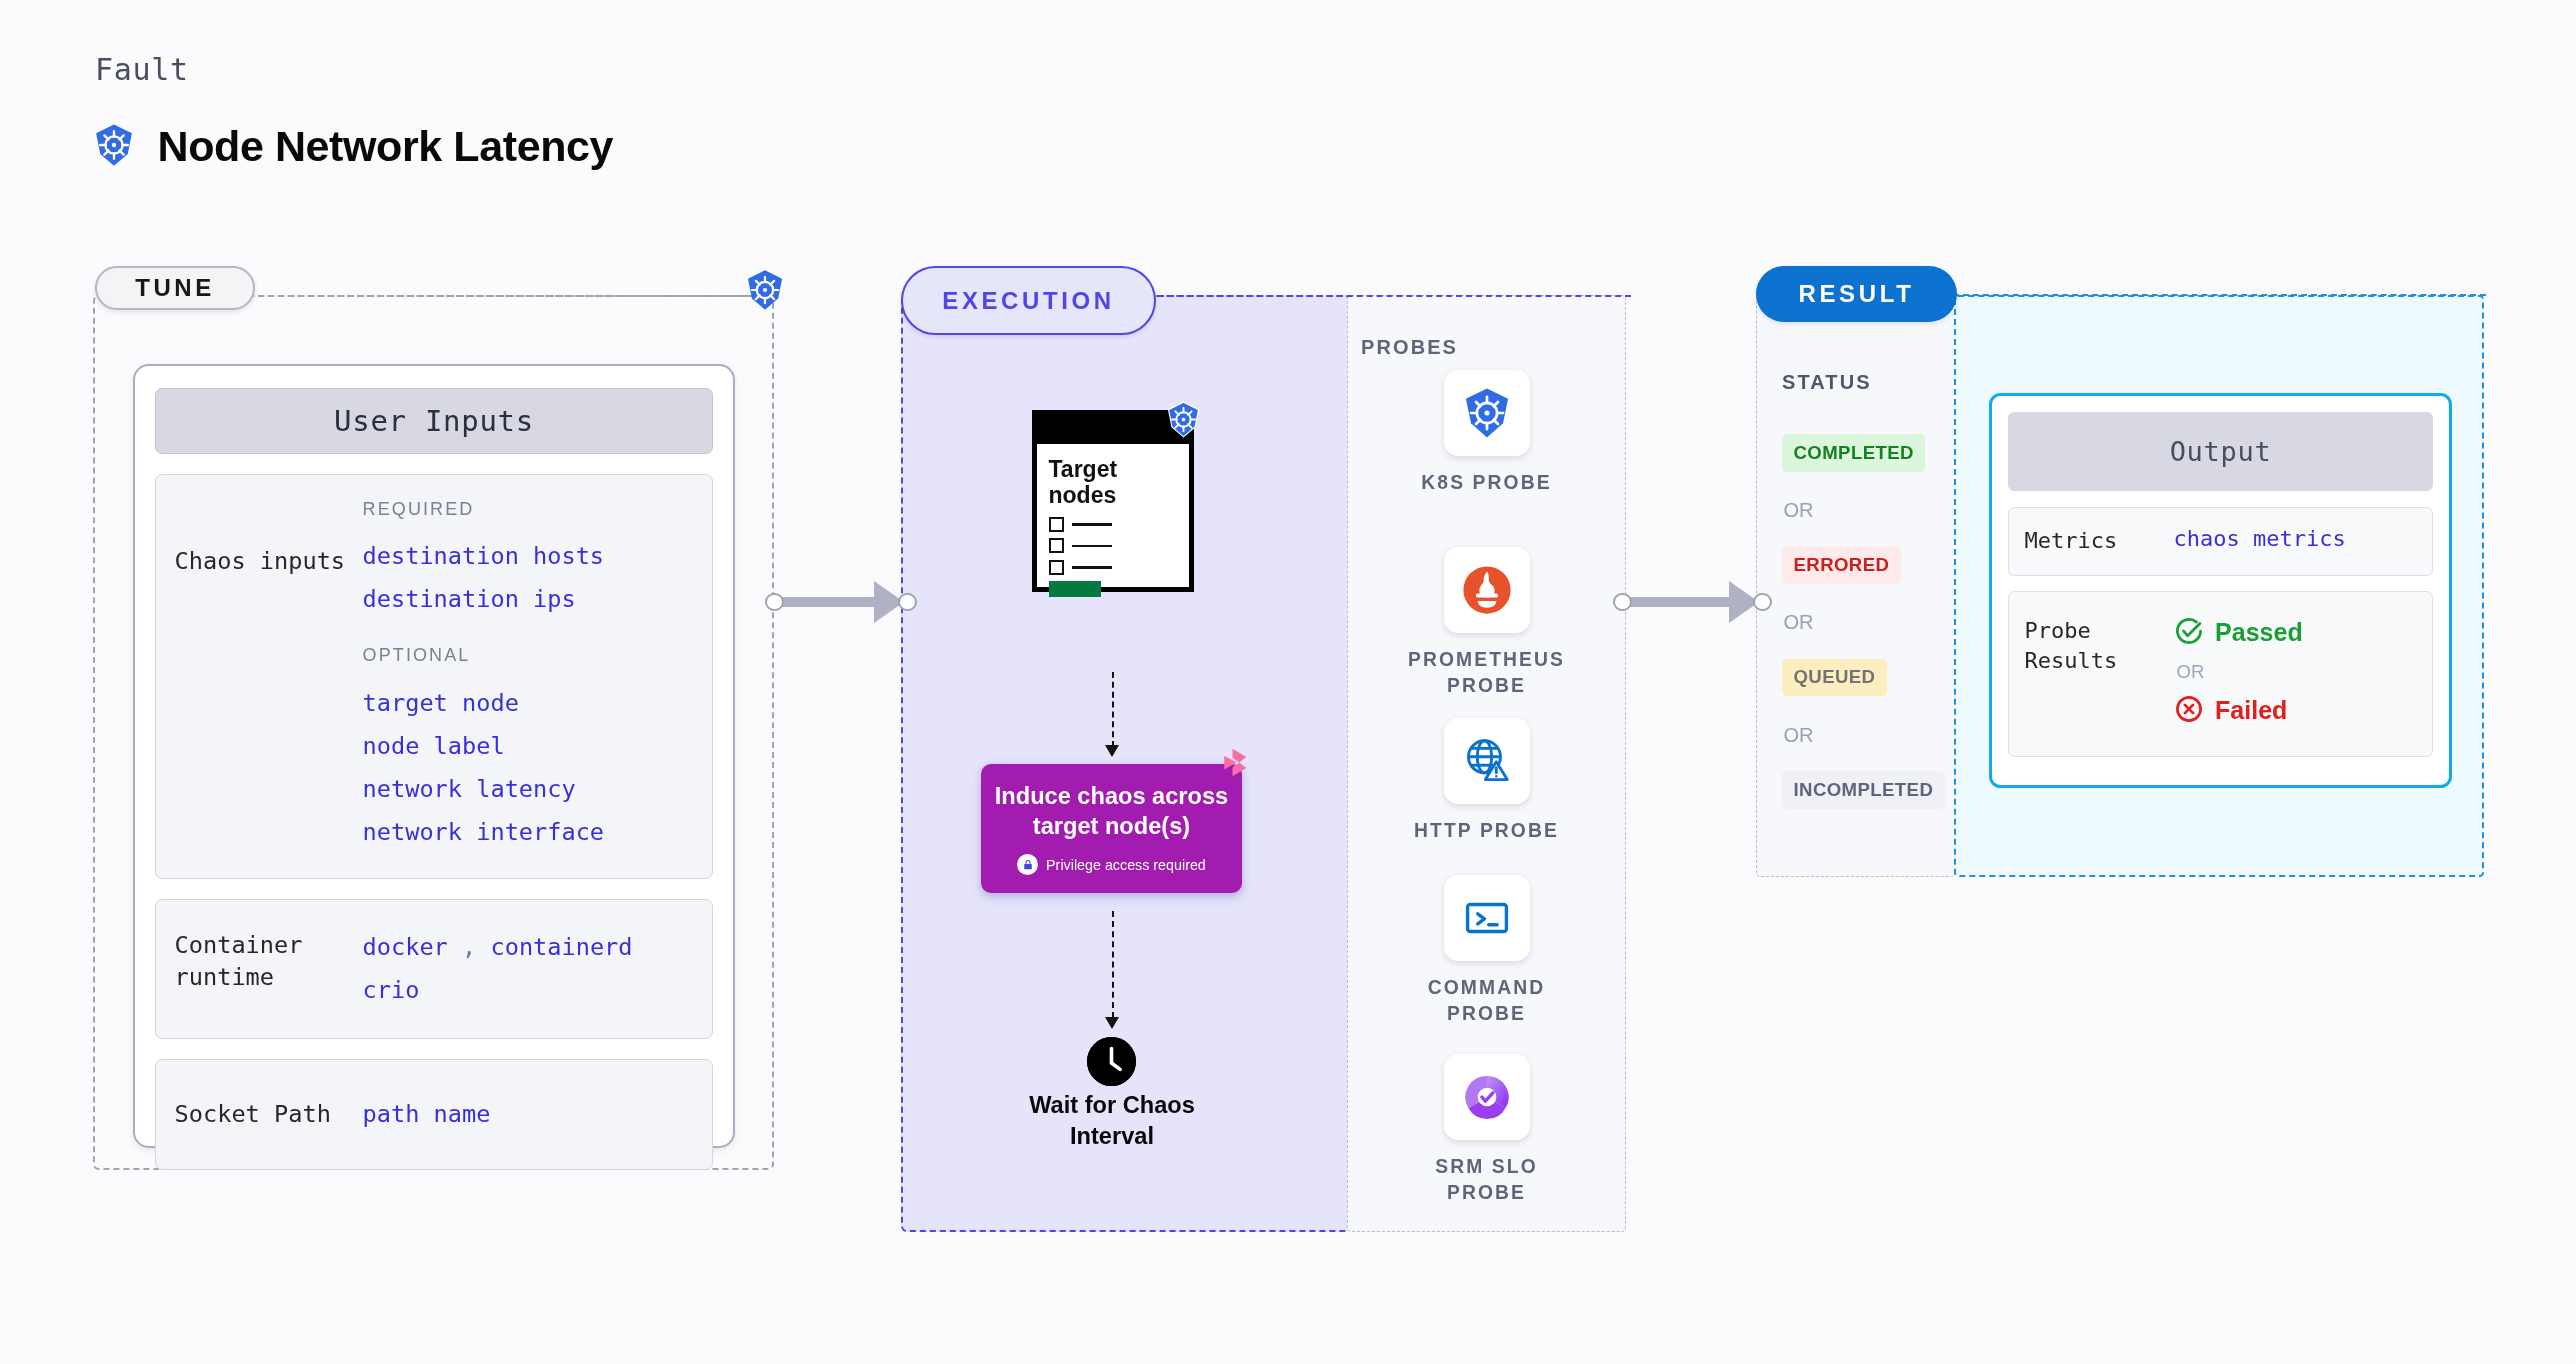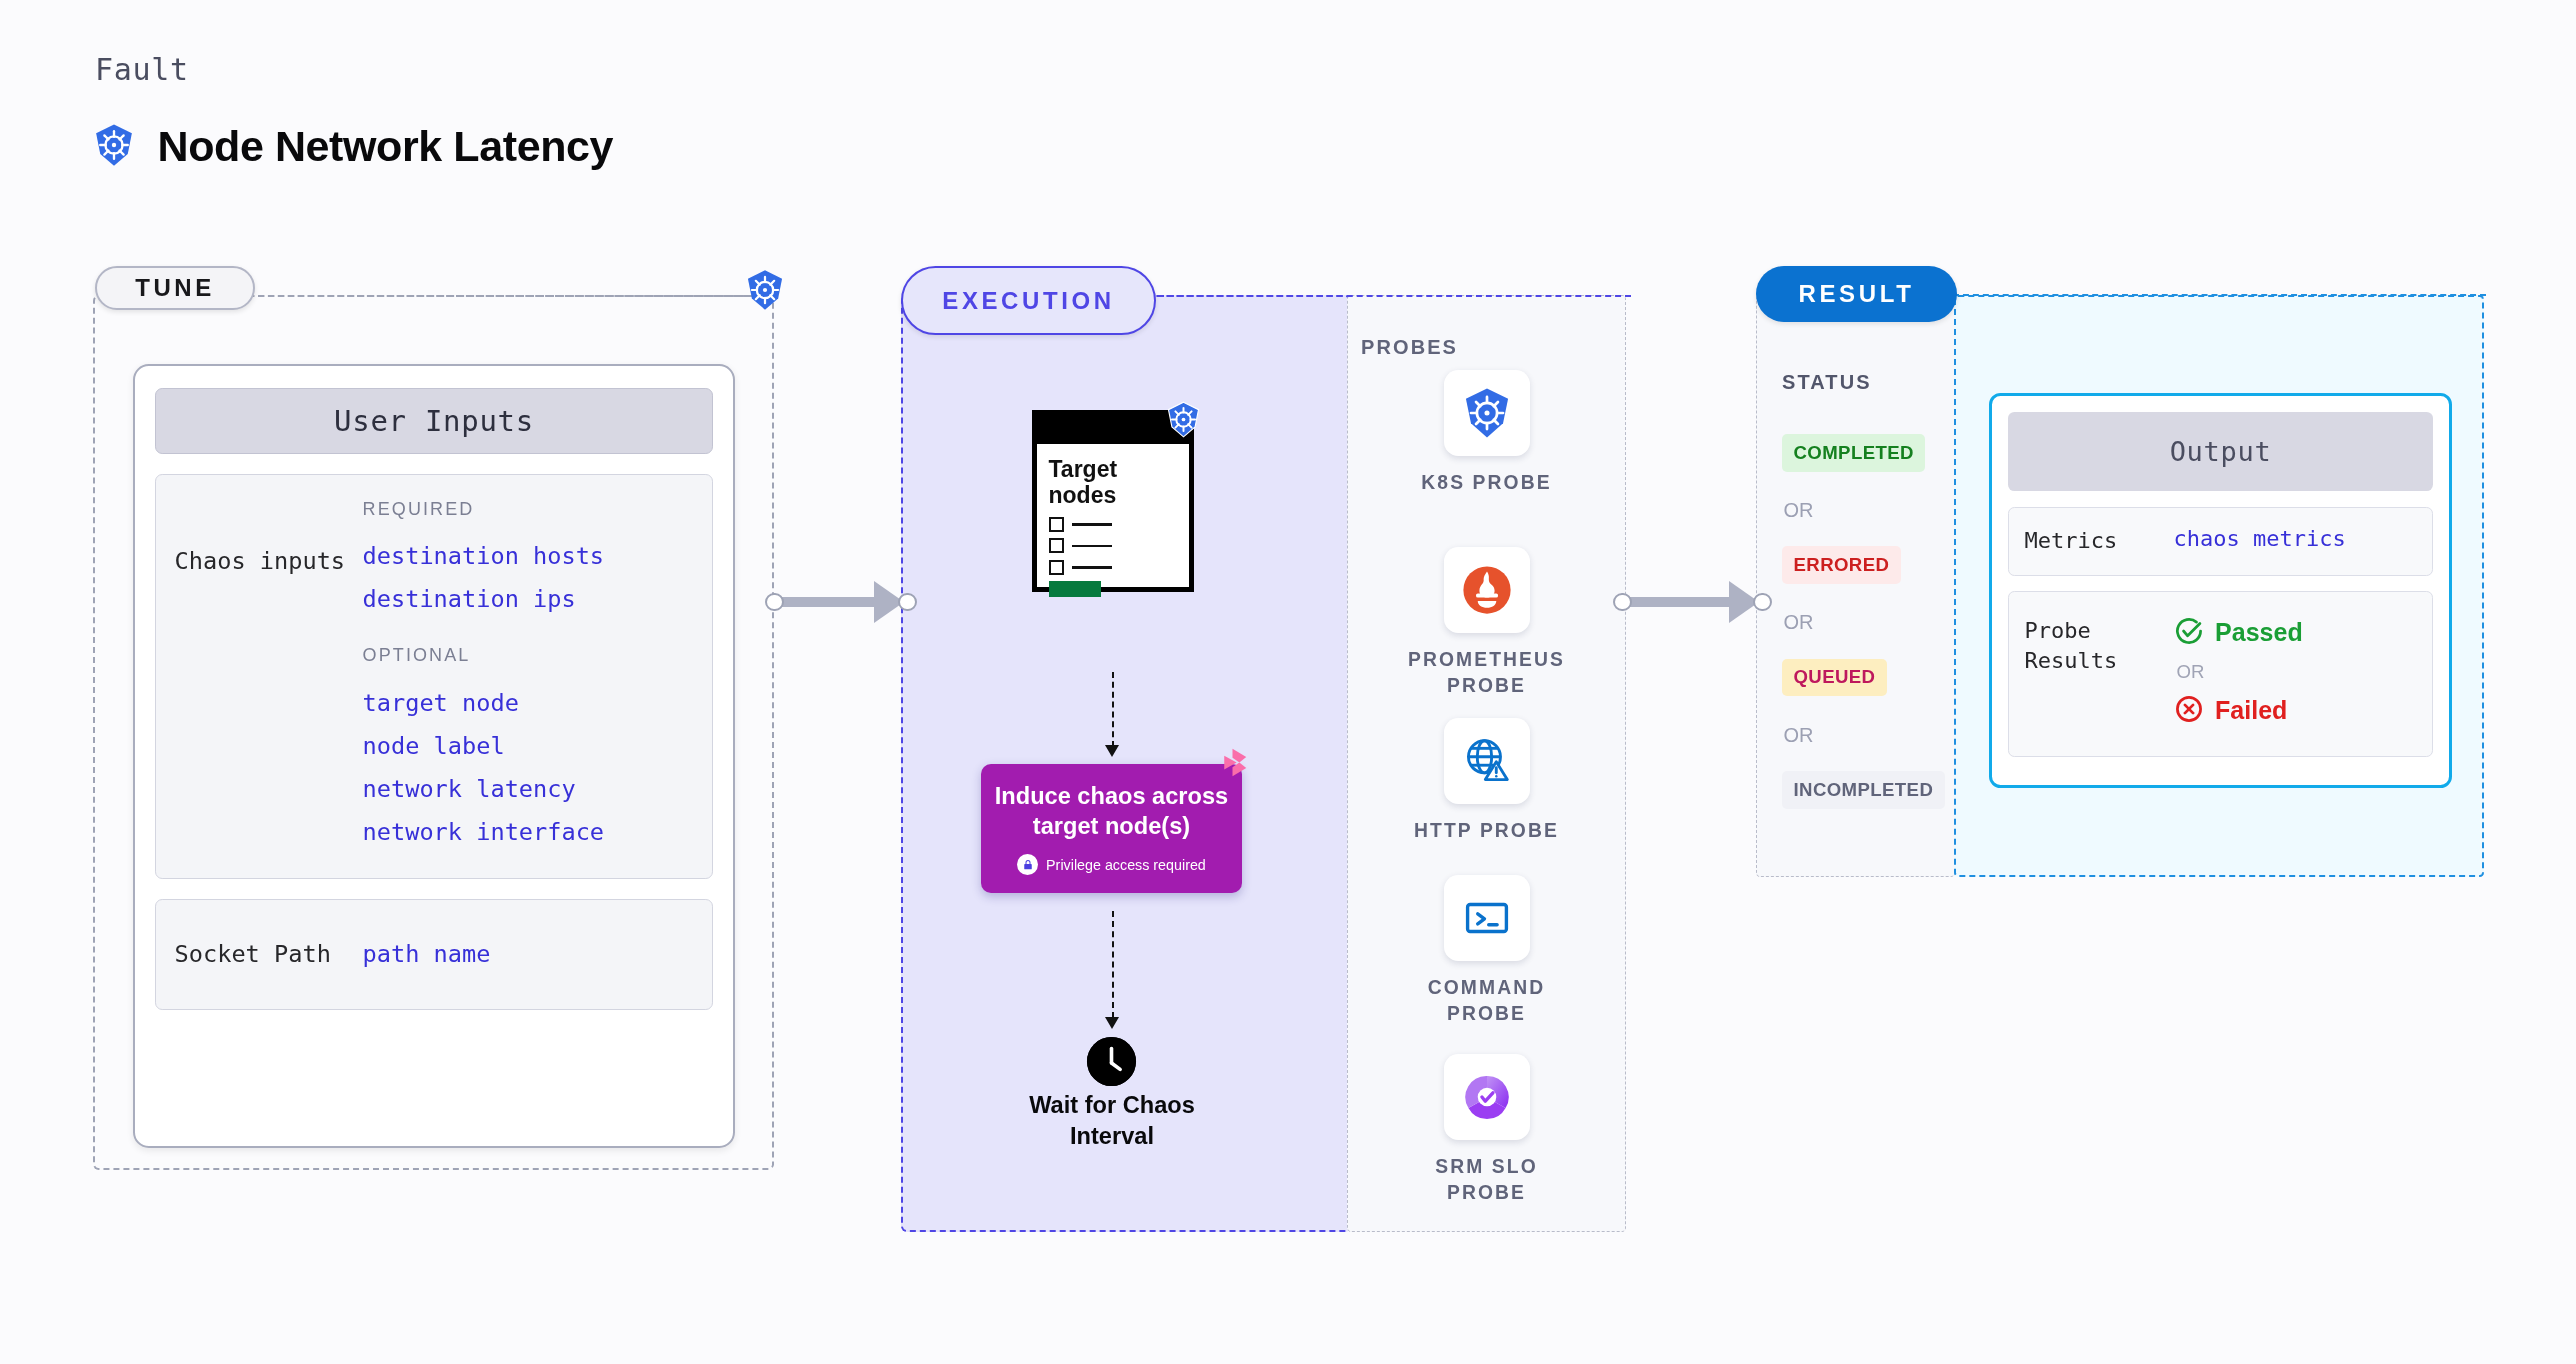--- a/index.html
+++ b/index.html
@@ -346,20 +346,31 @@
         <div class="val">destination hosts</div>
         <div class="val">destination ips</div>
         <div class="grp-title second">OPTIONAL</div>
         <div class="val">target node</div>
         <div class="val">node label</div>
         <div class="val">network latency</div>
         <div class="val">network interface</div>
       </div>
     </div>
 
+    <div class="sub-box runtime">
+      <div class="sb-label">Container runtime</div>
+      <div class="sb-body">
+        <div class="val">
+          <span>docker</span>
+          <span class="sep">,</span>
+          <span>containerd</span>
+        </div>
+        <div class="val">crio</div>
+      </div>
+    </div>
 
     <div class="sub-box socket">
       <div class="sb-label">Socket Path</div>
       <div class="sb-body">
         <div class="val">path name</div>
       </div>
     </div>
   </div>
 
   <div class="conn conn1">
@@ -562,21 +573,21 @@
   <div class="status-box"></div>
   <div class="result-box"></div>
   <div class="pill pill-result">RESULT</div>
   <div class="status-title">STATUS</div>
 
   <div class="status-list">
     <div class="badge" style="background:#dcf5dd;color:#15801f">COMPLETED</div>
     <div class="or-text">OR</div>
     <div class="badge" style="background:#fdeaea;color:#cc2020">ERRORED</div>
     <div class="or-text">OR</div>
-    <div class="badge" style="background:#fdeec0;color:#be185d">QUEUED</div>
+    <div class="badge" style="background:#fdeec0;color:#737373">QUEUED</div>
     <div class="or-text">OR</div>
     <div class="badge" style="background:#f0f1f6;color:#60647a">INCOMPLETED</div>
   </div>
 
   <div class="out-card">
     <div class="out-header">Output</div>
     <div class="out-sub">
       <div class="out-label">Metrics</div>
       <div class="out-val">chaos metrics</div>
     </div>

